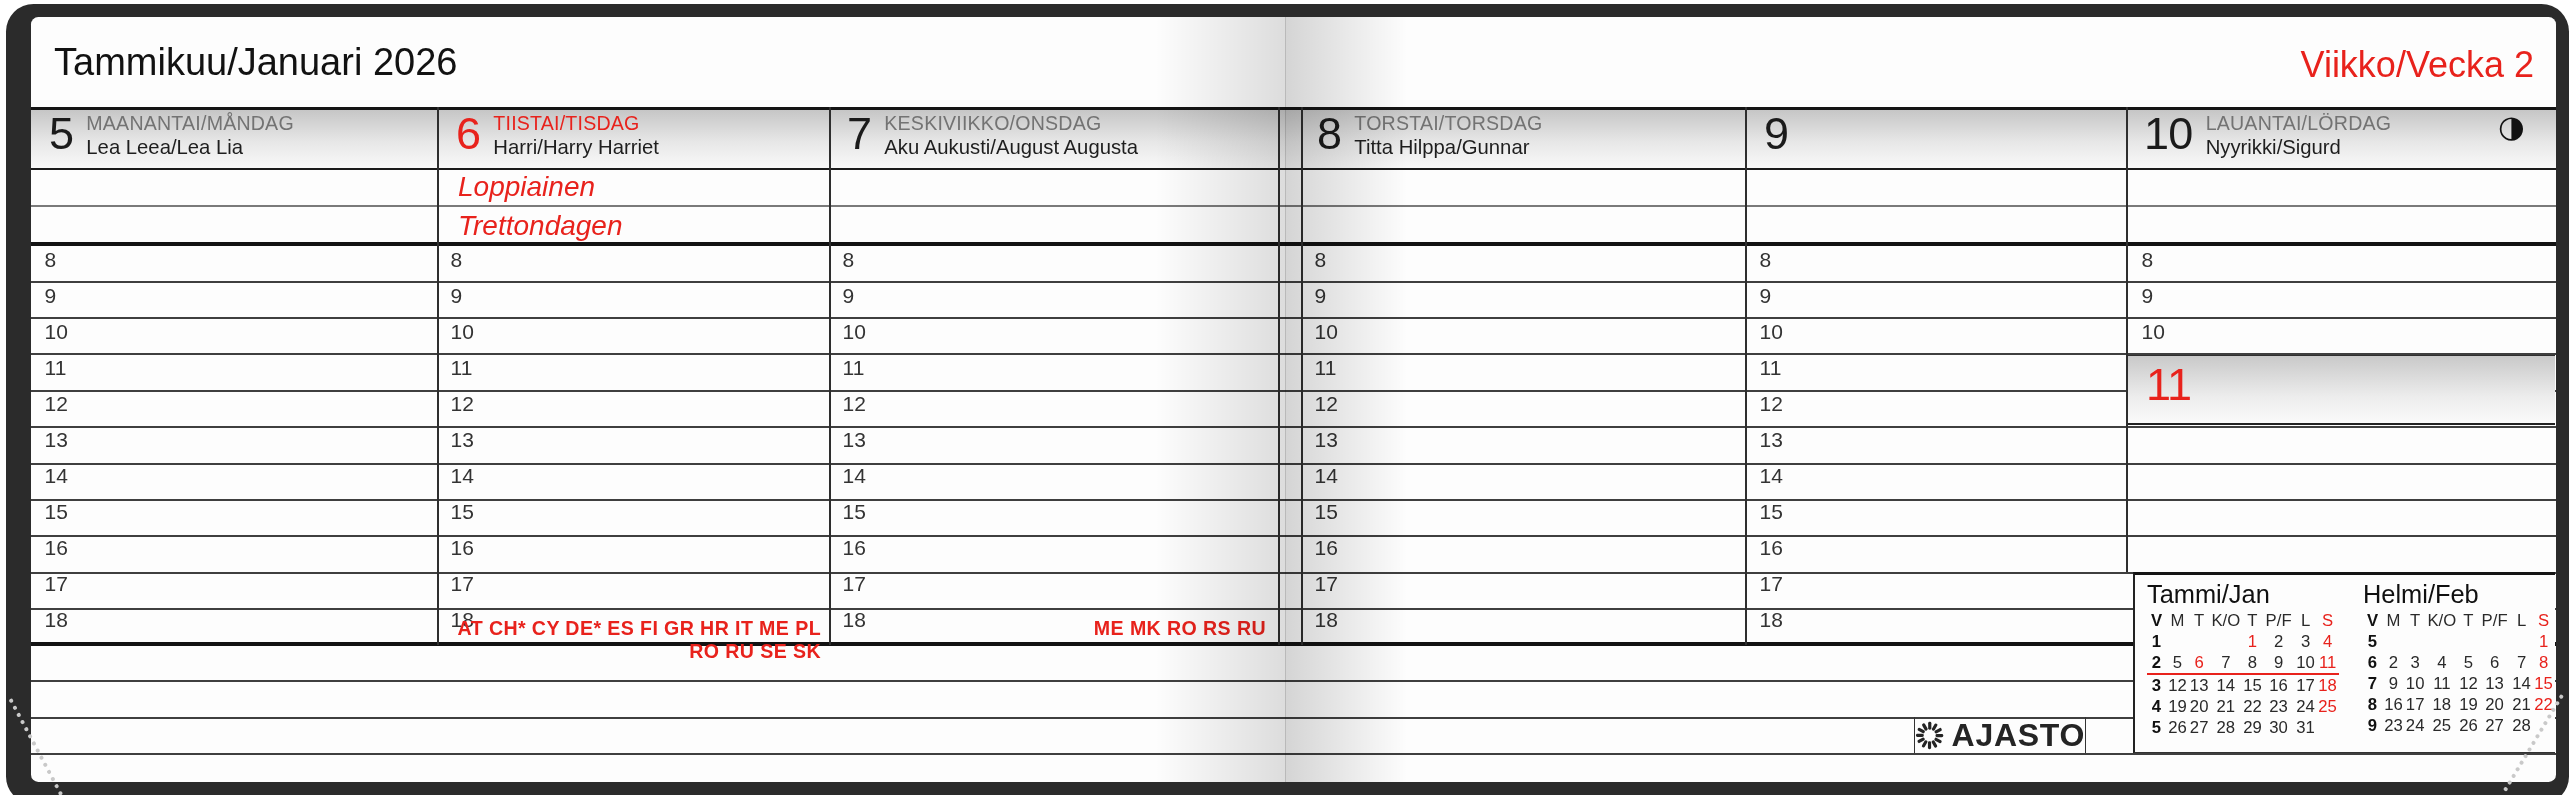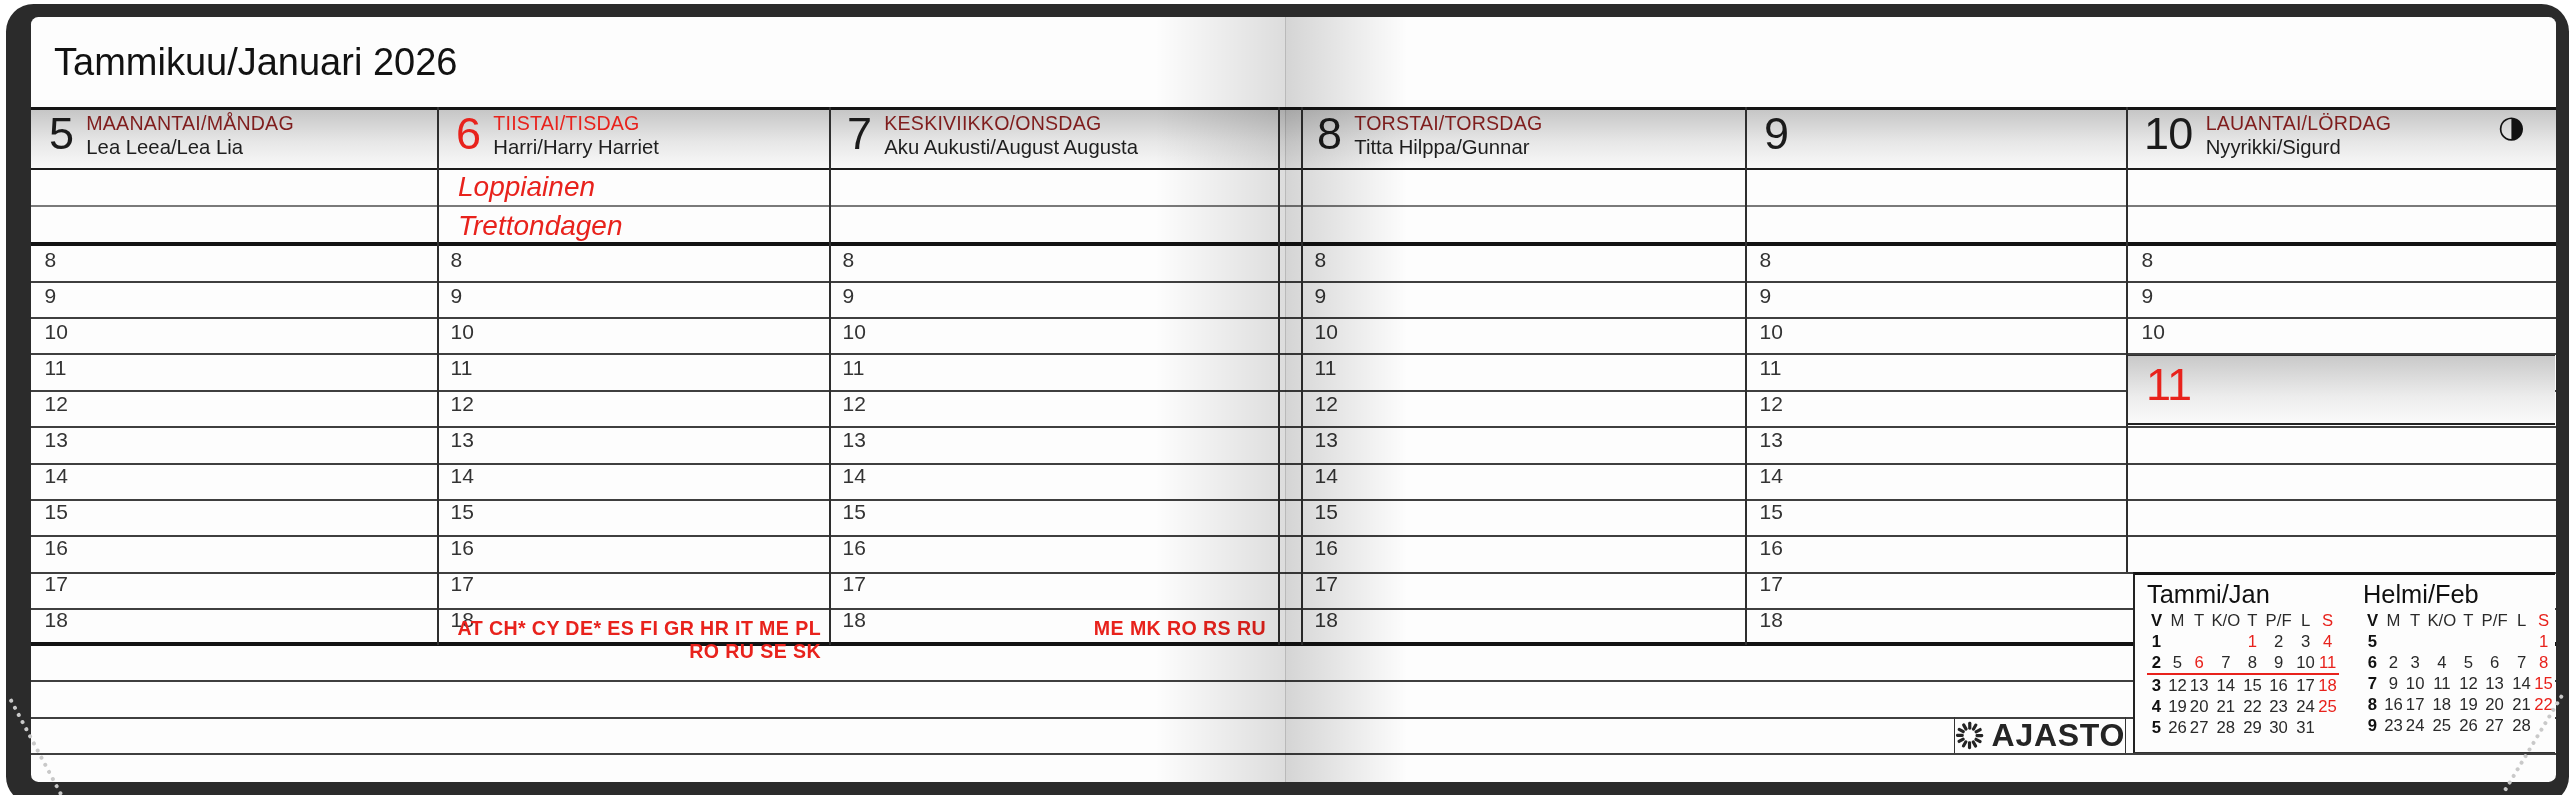--- a/index.html
+++ b/index.html
@@ -13,58 +13,59 @@
   .band-sun{position:absolute;left:2128px;top:355px;width:427px;height:67px;z-index:2;
         background:linear-gradient(180deg,#c9c9c9 0%,#ececec 60%,#fafafa 100%);
         border-top:1.5px solid #2f2f2f;border-bottom:2.2px solid #222;}
   .line{position:absolute;left:30.5px;width:2525px;height:1.5px;background:#3f3f3f;z-index:1;}
   .line.thin{height:1.5px;background:#7a7a7a;}
   .line.thick{height:3.6px;background:#121212;}
   .vline{position:absolute;width:2.2px;background:#2e2e2e;z-index:2;}
   .dayhead{position:absolute;display:flex;gap:13px;align-items:flex-start;z-index:4;}
   .daynum{font-size:45px;line-height:49px;font-weight:500;color:#1b1b1b;letter-spacing:-0.7px;}
   .daytext{display:flex;flex-direction:column;padding-top:1.5px;}
-  .daylabel{font-size:19.6px;line-height:24px;letter-spacing:0.2px;color:#7f1d1d;}
+  .daylabel{font-size:19.6px;line-height:24px;letter-spacing:0.2px;color:#737373;}
   .daynames{font-size:20.3px;line-height:24px;color:#1e1e1e;}
   .red{color:#e8221c;}
   .moon{position:absolute;left:2498px;top:109px;font-size:30.5px;z-index:4;font-family:"DejaVu Sans",sans-serif;color:#111;}
   .title{position:absolute;left:54px;top:41px;font-size:38px;color:#121212;z-index:4;}
   .weektitle{position:absolute;right:42px;top:44px;font-size:36px;z-index:4;}
   .hourcol{position:absolute;top:244px;display:flex;flex-direction:column;z-index:4;}
   .hourcol span{height:36px;box-sizing:border-box;padding:4.4px 0 0 11.6px;font-size:21px;color:#333;}
   .holiday{position:absolute;font-size:28px;font-style:italic;z-index:4;}
   .note18{position:absolute;top:617px;text-align:right;font-size:19.6px;font-weight:600;z-index:4;letter-spacing:0.4px;}
   .minibox{position:absolute;left:2133px;top:572px;width:422px;height:181px;background:#fdfdfd;z-index:3;
            border-left:2.2px solid #222;border-top:3.6px solid #141414;border-bottom:1.5px solid #333;box-sizing:border-box;}
   .minical{position:absolute;z-index:4;}
   .mc-title{font-size:25.4px;line-height:32px;color:#101010;}
   .mc-row{display:grid;grid-template-columns:19px 23px 20.3px 33px 20.3px 32px 22px 22px;height:21px;align-items:center;}
   .mc-row span{font-size:16.7px;text-align:center;color:#2a2a2a;}
   .mc-row .mc-wk{font-weight:700;color:#111;text-align:center;}
   .mc-row .mc-red{color:#e8221c;}
   .mc-underline{border-bottom:2.2px solid #e8221c;}
-  .ajasto-cell{position:absolute;left:1954px;top:717px;width:170px;height:36px;z-index:4;
+  .ajasto-cell{position:absolute;left:1914px;top:717px;width:170px;height:36px;z-index:4;
                border-left:1.5px solid #333;border-right:1.5px solid #333;display:flex;align-items:center;justify-content:center;gap:7.3px;}
   .ajasto-text{font-size:32px;font-weight:600;letter-spacing:0.7px;color:#242424;}
   .shadow-l{position:absolute;left:1155px;top:17.4px;width:131px;height:765px;z-index:5;pointer-events:none;
             background:linear-gradient(to right,rgba(0,0,0,0) 0%,rgba(0,0,0,0.13) 100%);}
   .shadow-r{position:absolute;left:1285px;top:17.4px;width:123px;height:765px;z-index:5;pointer-events:none;
             background:linear-gradient(to right,rgba(0,0,0,0.16) 0%,rgba(0,0,0,0) 100%);}
   .dots{position:absolute;border-top:4.4px dotted #c9c9c9;z-index:6;transform-origin:left top;}
   .dots.bl{left:11.6px;top:698px;width:109px;transform:rotate(62deg);}
   .dots.br{left:2564px;top:696px;width:112px;transform:rotate(121deg);}
 </style>
 </head>
 <body>
 
 <div class="stage">
   <div class="cover"></div>
   <div class="pages"></div>
 
   <div class="title">Tammikuu/Januari 2026</div>
+  <div class="weektitle red">Viikko/Vecka 2</div>
 
   <div class="band"></div>
   <div class="band-sun"></div>
 
   <div class="line thin" style="top:205px"></div>
   <div class="line thick" style="top:242px"></div>
   <div class="line" style="top:281px"></div>
   <div class="line" style="top:317px"></div>
   <div class="line" style="top:353px"></div>
   <div class="line" style="top:390px"></div>

